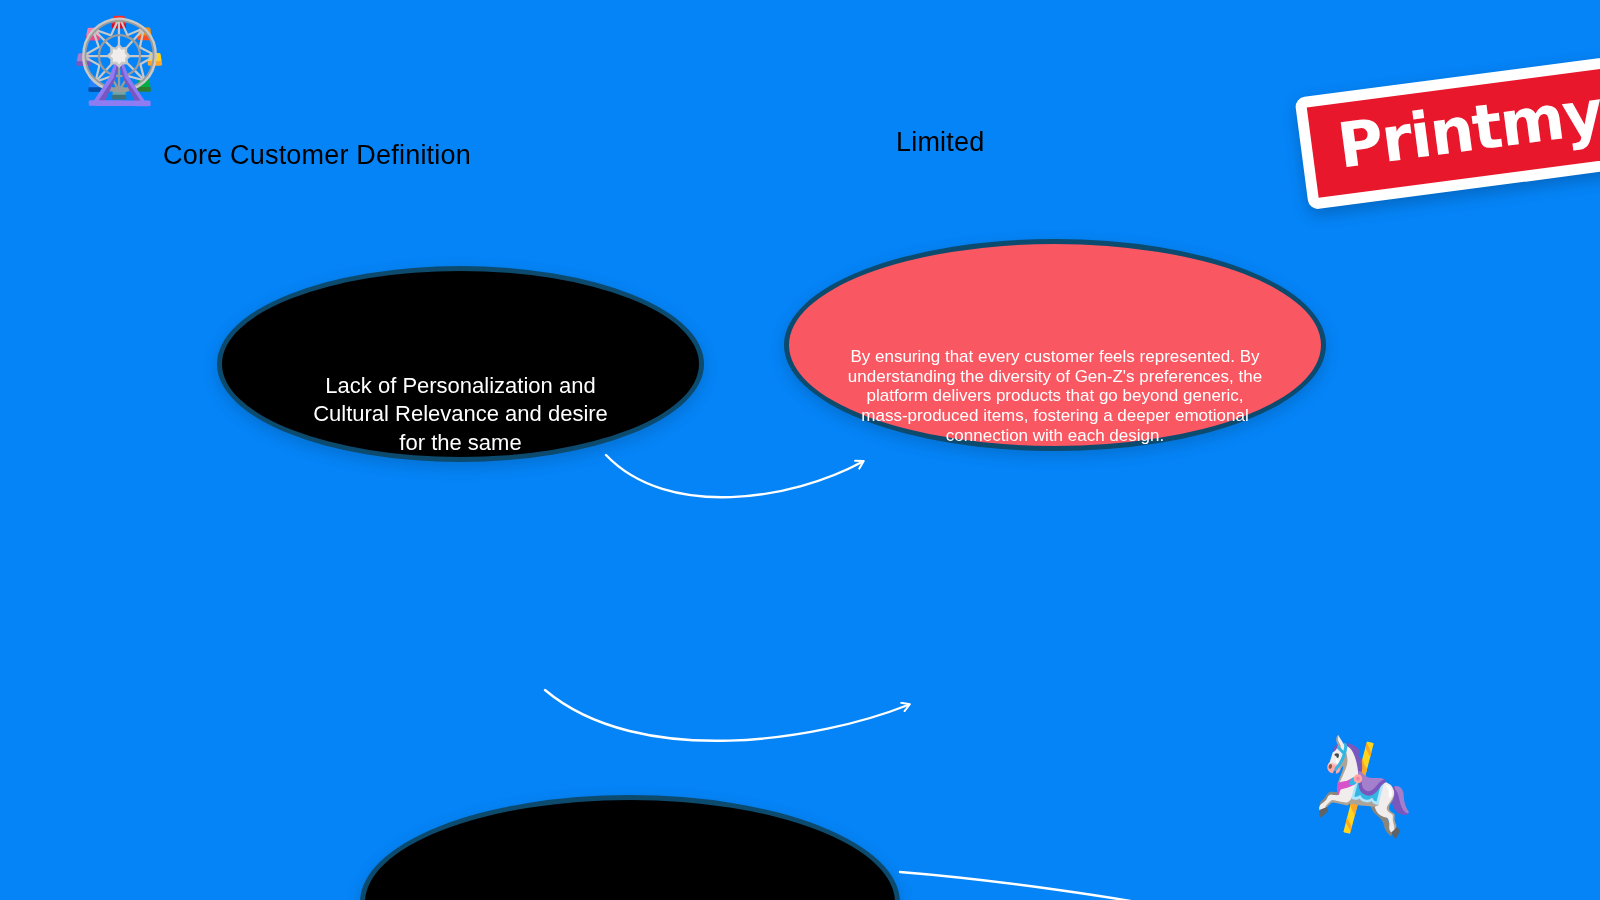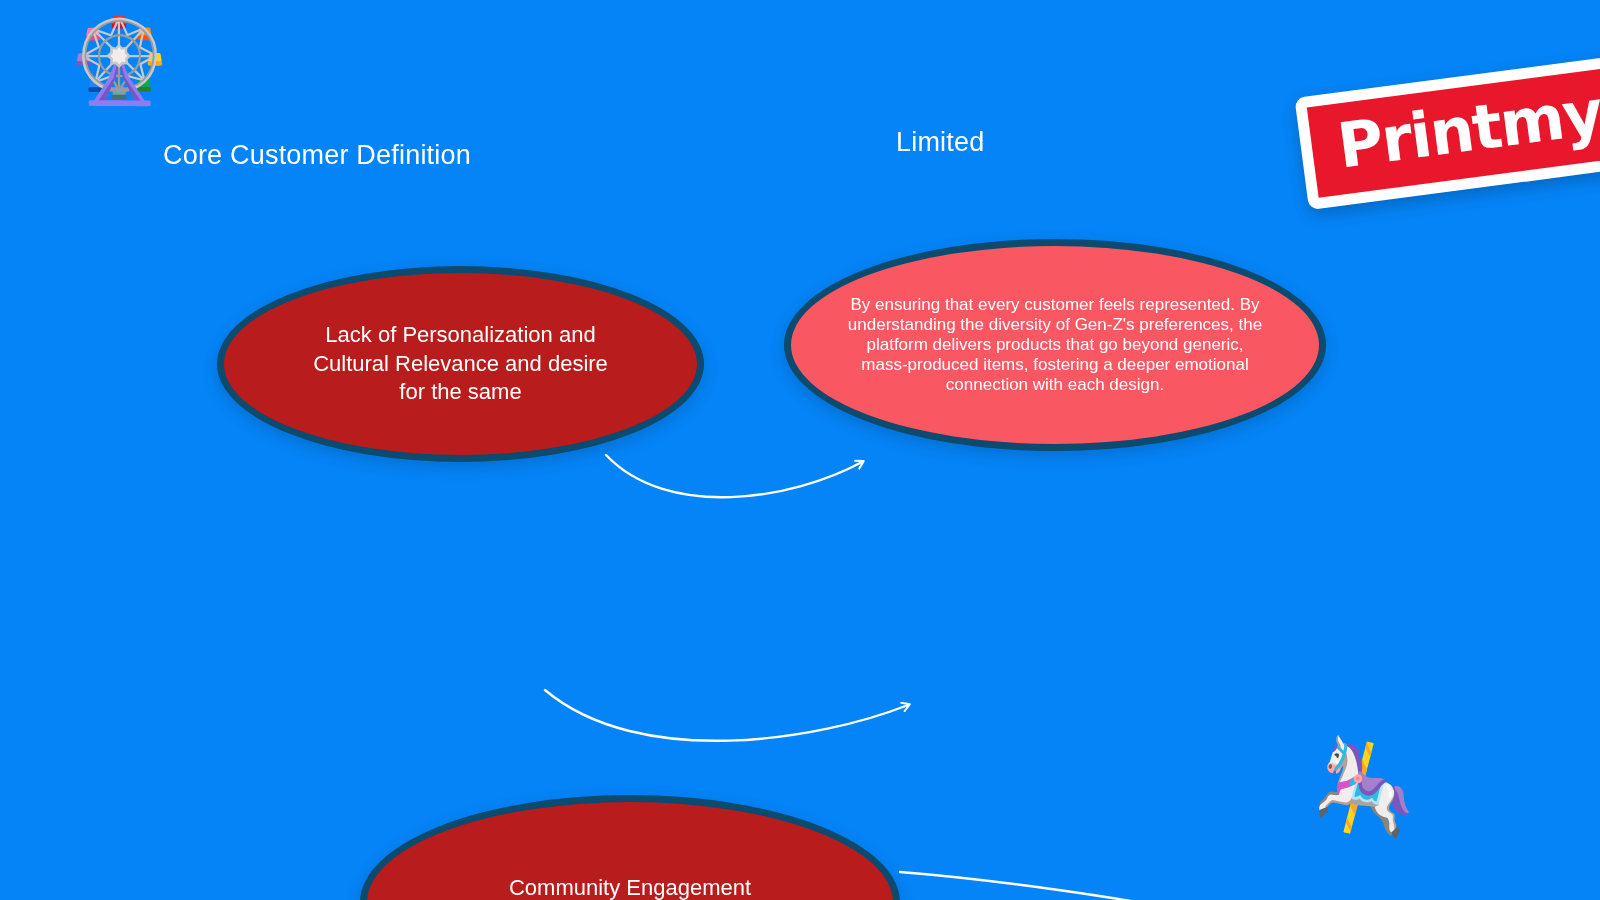--- a/index.html
+++ b/index.html
@@ -52,48 +52,48 @@
     font-weight: bold;
     font-style: normal;
     font-size: 62px;
     letter-spacing: -1.5px;
     color: #FFFFFF;
   }
 
   
   .col-heading {
     position: absolute;
-    color: #ffffff;
+    color: #000000;
     font-size: 27px;
     font-weight: 400;
     letter-spacing: 0.2px;
     white-space: nowrap;
   }
   #heading-core   { left: 163px; top: 140px; }
   #heading-solution { left: 896px; top: 127px; }
 
   
   .node {
     position: absolute;
     display: flex;
-    align-items: center;
+    align-items: flex-end;
     justify-content: center;
     box-sizing: border-box;
     border-radius: 50%;
-    border: 7px solid #0c4a6e;
+    border: 5px solid #0c4a6e;
     box-shadow: 0 5px 16px rgba(0,0,0,0.16);
   }
   .node .node-text {
     color: #FFFFFF;
     text-align: center;
     line-height: 1.29;
     white-space: pre-line;
     padding: 0 14px;
   }
-  .node.green { background: #b91c1c; }
+  .node.green { background: #000000; }
   .node.red   { background: #F95762; }
 
   
   #node-problem-1 { left: 217px; top: 266px;  width: 487px; height: 196px; }
   #node-problem-1 .node-text { font-size: 22px; }
 
   #node-problem-2 { left: 112px; top: 565px;  width: 445px; height: 146px; }
   #node-problem-2 .node-text { font-size: 22px; }
 
   #node-problem-3 { left: 360px; top: 795px;  width: 540px; height: 215px; }

